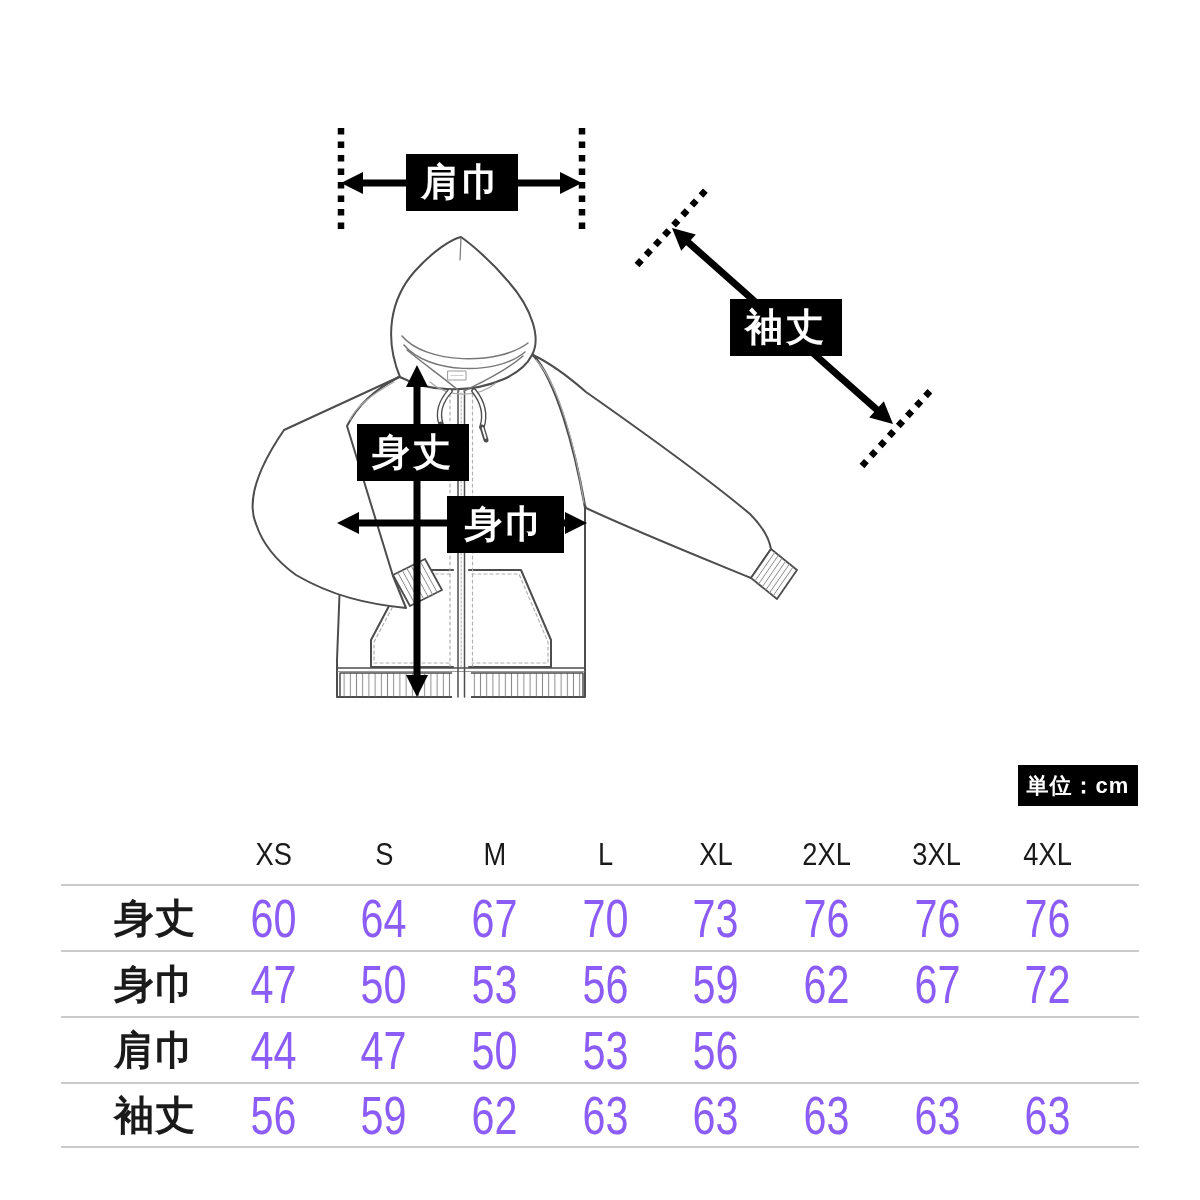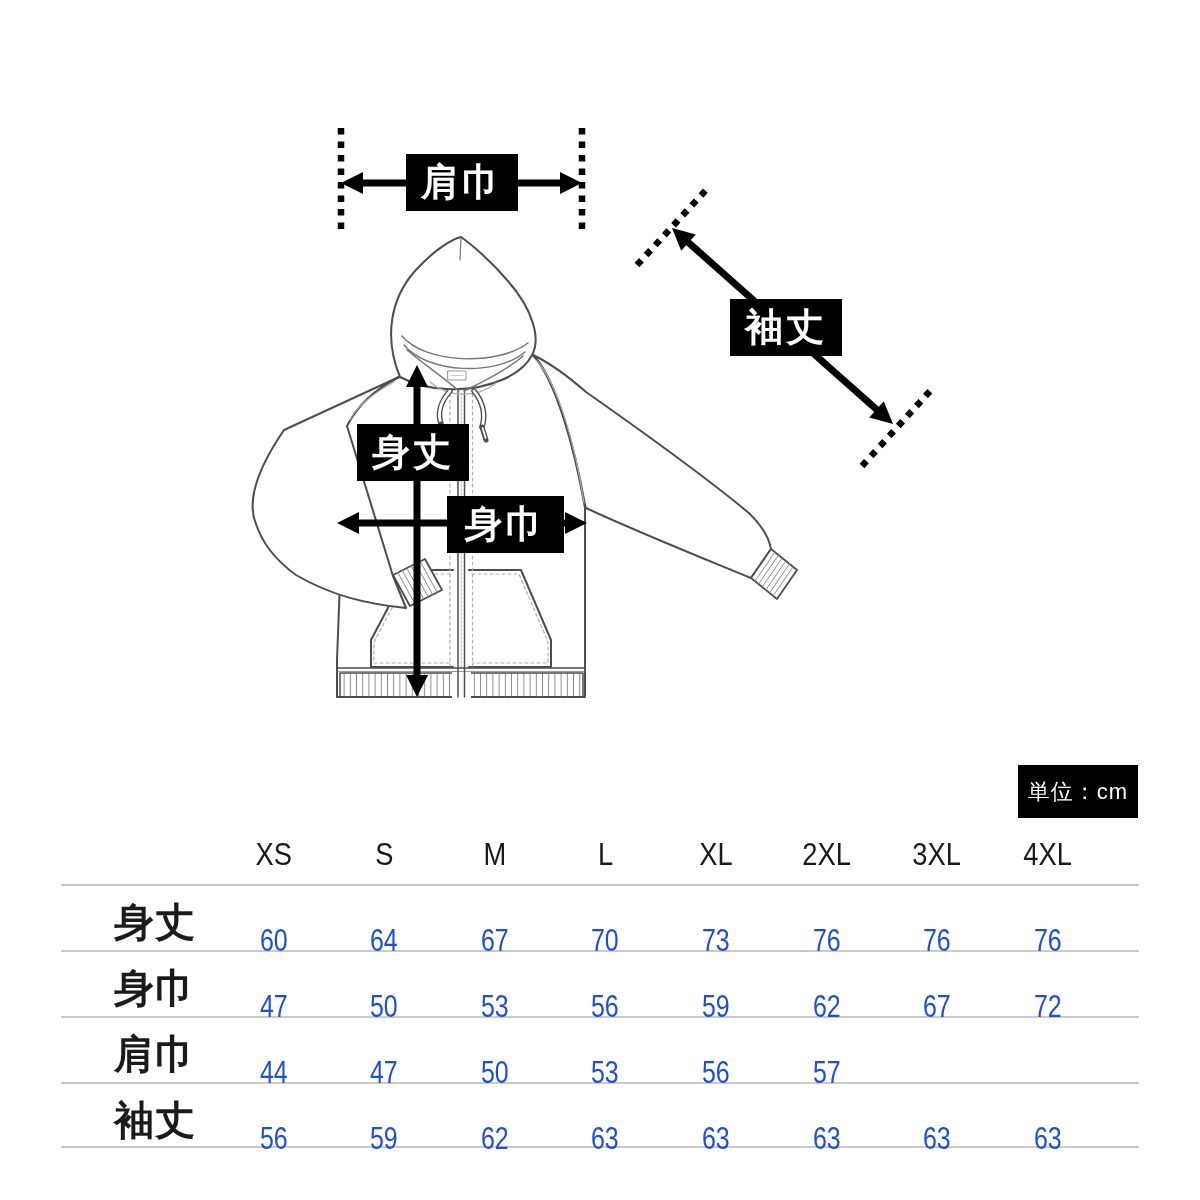--- a/index.html
+++ b/index.html
@@ -7,38 +7,38 @@
     position:relative;width:1200px;height:1200px;background:#fff;overflow:hidden;
     font-family:"Liberation Sans","DejaVu Sans",sans-serif;color:#1a1a1a;
   }
   #diagram-svg{position:absolute;left:0;top:0;}
   .measure-box{
     position:absolute;background:#000;color:#fff;display:flex;
     align-items:center;justify-content:center;font-weight:bold;
     font-size:38px;letter-spacing:3px;white-space:nowrap;
   }
   .unit-badge{
-    position:absolute;left:1018px;top:765px;width:120px;height:53px;
+    position:absolute;left:1018px;top:765px;width:120px;height:41px;
     background:#000;color:#fff;display:flex;align-items:center;justify-content:center;
-    font-size:22px;font-weight:normal;letter-spacing:1px;white-space:nowrap;
+    font-size:22px;font-weight:bold;letter-spacing:1px;white-space:nowrap;
   }
   
   .size-table{position:absolute;left:61px;top:826px;width:1078px;}
   .t-row{
     display:grid;grid-template-columns:157px repeat(8,1fr);
     box-sizing:border-box;padding-right:36px;align-items:center;
   }
   .t-head{height:58px;}
   .t-data{height:66px;border-top:2px solid #cacaca;}
   .t-data.last{border-bottom:2px solid #cacaca;}
   .cell{text-align:center;overflow:visible;}
   .head-cell{font-weight:normal;font-size:31px;}
   .head-cell span{display:inline-block;transform:scaleX(.88);}
   .label-cell{text-align:right;padding-right:22px;font-weight:bold;font-size:40px;letter-spacing:1px;}
-  .value-cell{font-size:32px;color:#1d4ed8;margin-top:36px;}
+  .value-cell{font-size:53px;color:#8b5cf6;}
   .value-cell span{display:inline-block;transform:scaleX(.78);}
 </style>
 </head>
 <body>
 
 <div id="stage">
 
   <svg id="diagram-svg" width="1200" height="760" viewBox="0 0 1200 760">
     <defs>
       <pattern id="rib" width="6.2" height="8" patternUnits="userSpaceOnUse">
@@ -196,21 +196,20 @@
       <div class="cell value-cell"><span>72</span></div>
     </div>
 
     <div class="t-row t-data">
       <div class="cell label-cell">肩巾</div>
       <div class="cell value-cell"><span>44</span></div>
       <div class="cell value-cell"><span>47</span></div>
       <div class="cell value-cell"><span>50</span></div>
       <div class="cell value-cell"><span>53</span></div>
       <div class="cell value-cell"><span>56</span></div>
-      <div class="cell value-cell"><span>57</span></div>
     </div>
 
     <div class="t-row t-data last">
       <div class="cell label-cell">袖丈</div>
       <div class="cell value-cell"><span>56</span></div>
       <div class="cell value-cell"><span>59</span></div>
       <div class="cell value-cell"><span>62</span></div>
       <div class="cell value-cell"><span>63</span></div>
       <div class="cell value-cell"><span>63</span></div>
       <div class="cell value-cell"><span>63</span></div>

